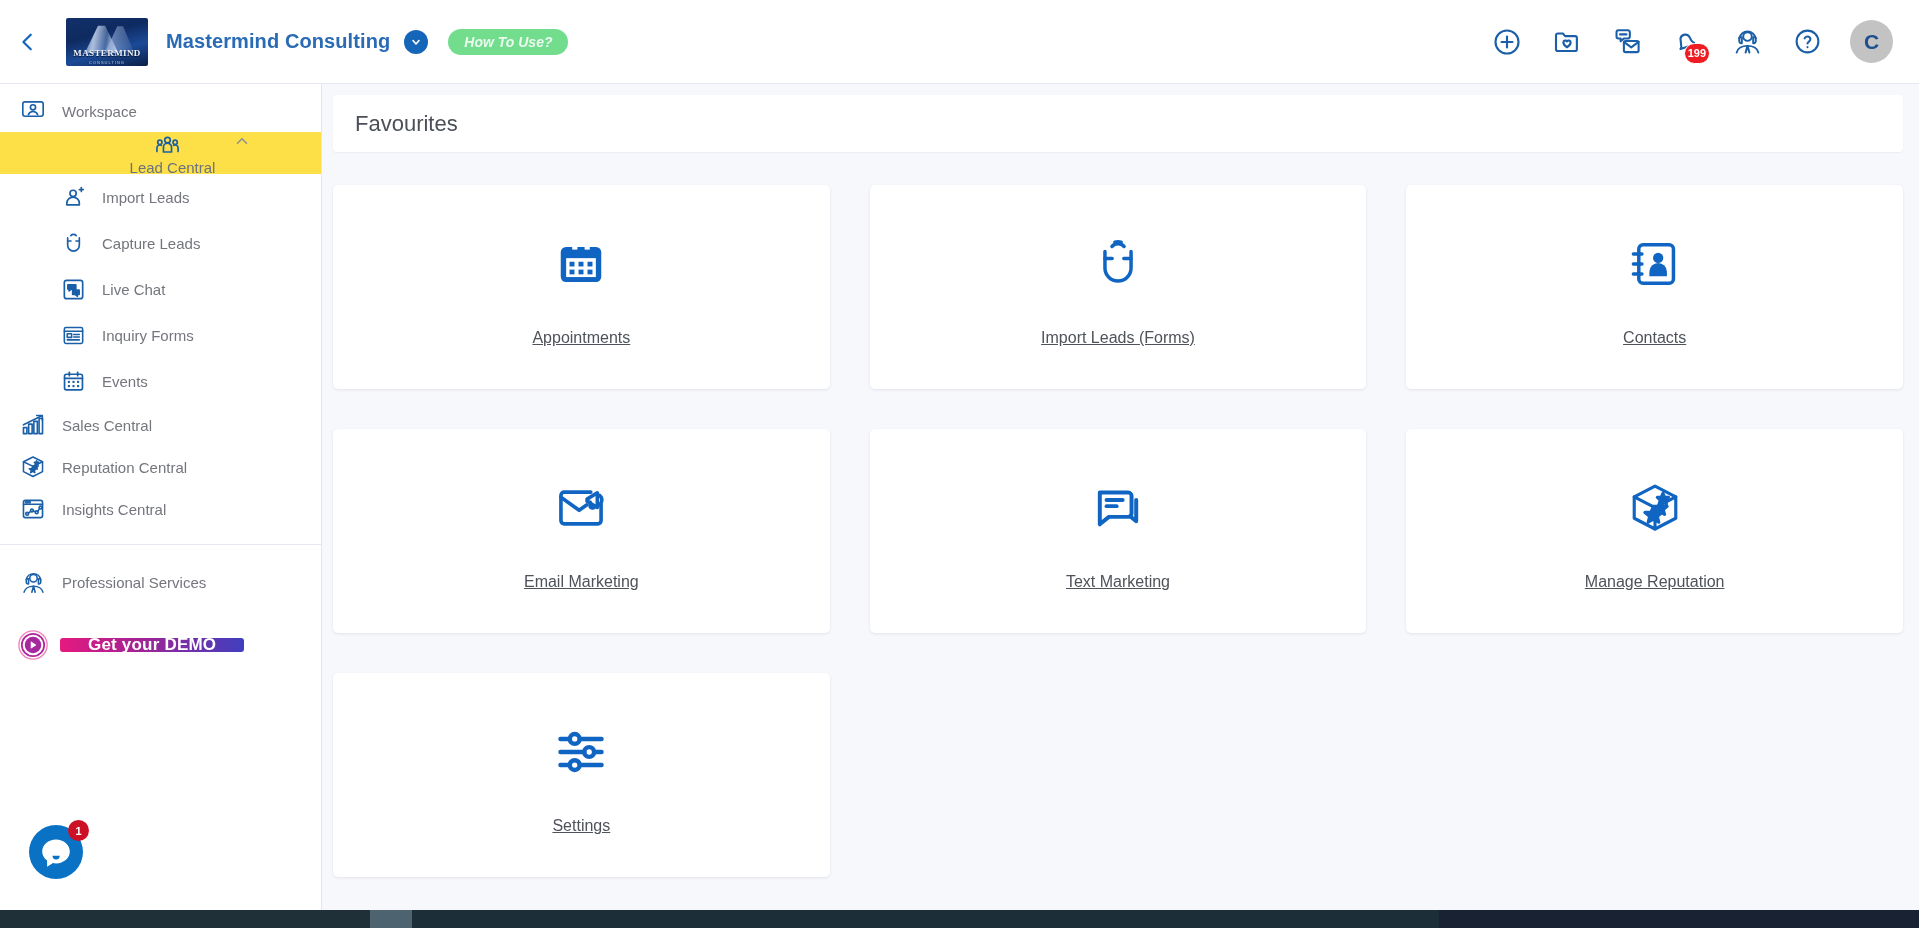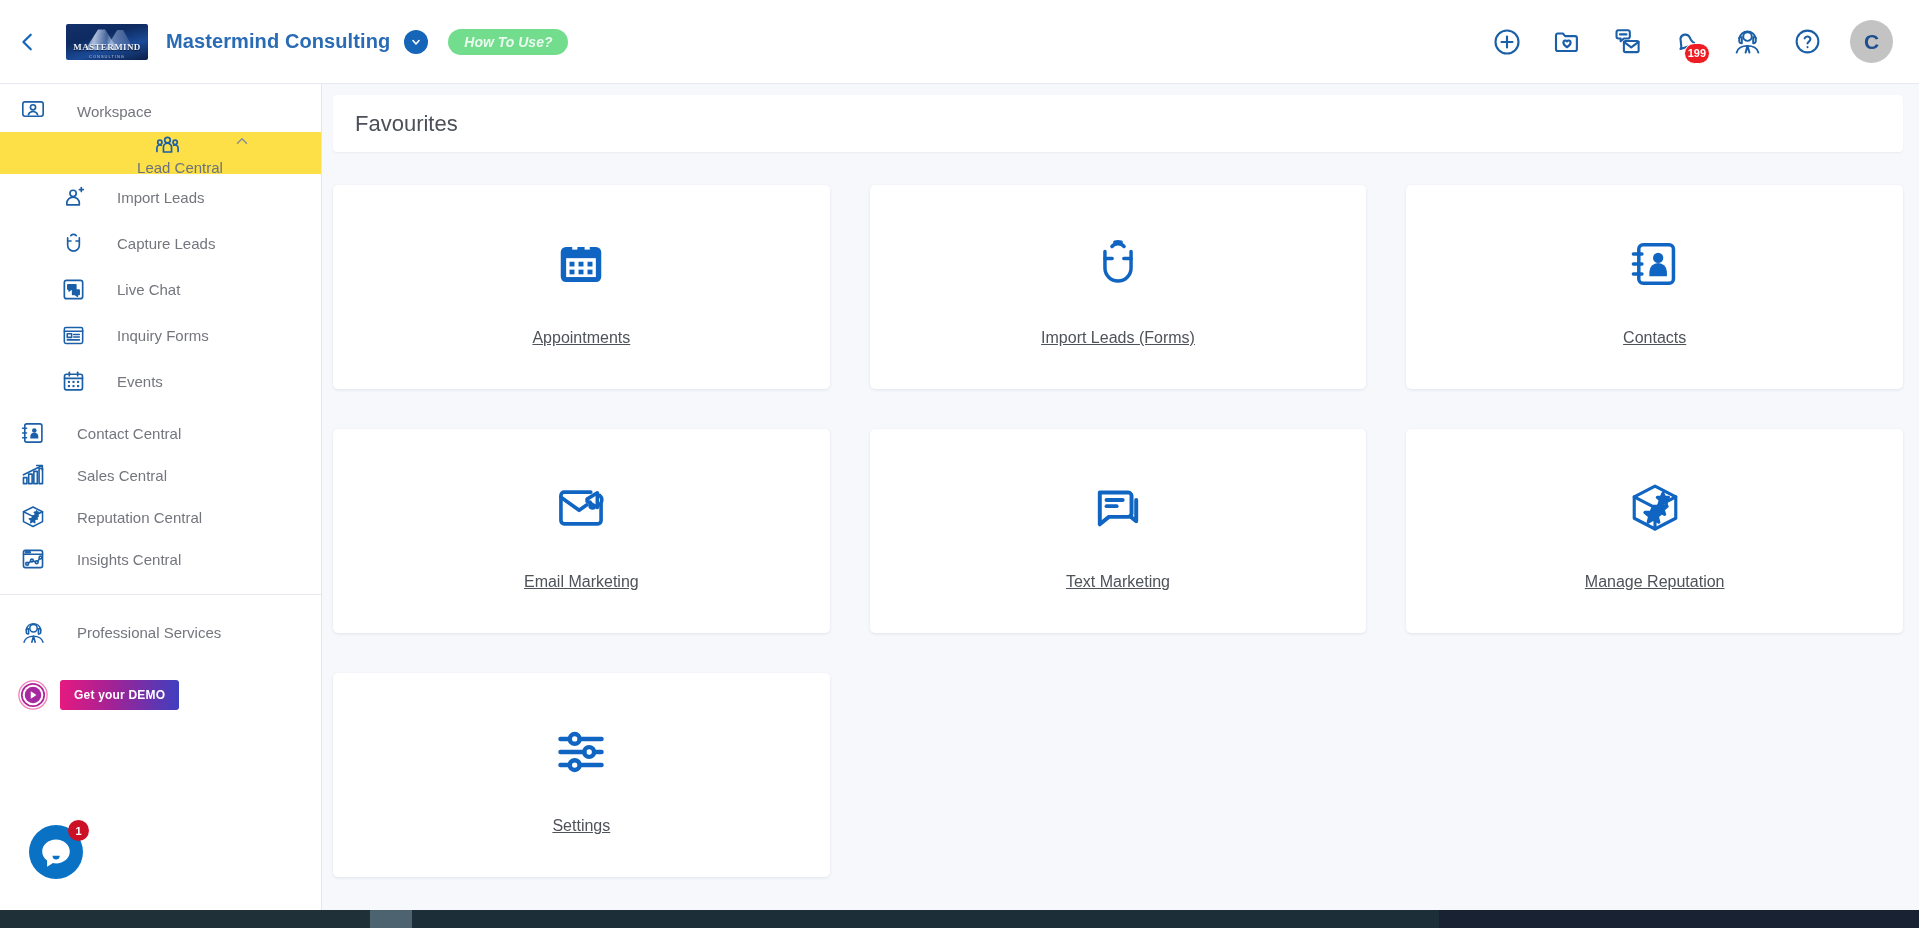--- a/index.html
+++ b/index.html
@@ -17,21 +17,21 @@
     background: #ffffff;
     display: flex; align-items: center;
     border-bottom: 1px solid #e6e9ef;
     z-index: 20;
   }
   .back-btn {
     width: 56px; height: 84px; display: flex; align-items: center; justify-content: center;
     cursor: pointer;
   }
   .logo-box {
-    width: 82px; height: 36px; margin-left: 10px;
+    width: 82px; height: 48px; margin-left: 10px;
     border-radius: 2px; overflow: hidden;
     background: linear-gradient(165deg,#12306b 0%,#0e2a60 35%,#1b4a97 65%,#0b1f47 100%);
     position: relative; flex: none;
   }
   .logo-box .beam {
     position:absolute; left:18%; top:12%; width:62%; height:62%;
     background: linear-gradient(100deg, rgba(255,255,255,.05) 0%, rgba(200,215,240,.85) 28%, rgba(120,150,200,.5) 50%, rgba(230,238,252,.9) 70%, rgba(90,120,180,.25) 100%);
     clip-path: polygon(8% 100%, 34% 8%, 48% 8%, 74% 100%);
     filter: blur(.3px);
   }
@@ -85,34 +85,34 @@
   .sidebar {
     position: absolute; top: 84px; left: 0; width: 322px; bottom: 18px;
     background: #ffffff; border-right: 1px solid #e3e6ee;
     z-index: 10;
   }
   .nav-item {
     display: flex; align-items: center; height: 42px; padding-left: 14px;
     cursor: pointer; position: relative;
   }
   .nav-item .ic { width: 38px; display: flex; align-items: center; justify-content: center; flex: none; }
-  .nav-item .lbl { margin-left: 25px; font-size: 15px; color: #74767d; white-space: nowrap; }
+  .nav-item .lbl { margin-left: 10px; font-size: 15px; color: #74767d; white-space: nowrap; }
   .nav-item.active { background: #fde047; flex-direction: column; }
   .nav-item.active .lbl { color: #6a7280; }
   .nav-item .chev { position: absolute; right: 70px; }
   .sub-item { padding-left: 54px; height: 46px; }
   .sub-item .lbl { font-size: 15px; color: #74767d; }
   .nav-divider { height: 1px; background: #e6e8ef; margin: 14px 0 0 0; }
 
   .demo-row { display: flex; align-items: center; padding-left: 14px; margin-top: 26px; }
   .demo-play { width: 38px; display: flex; align-items: center; justify-content: center; flex: none; cursor: pointer; }
   .demo-btn {
-    margin-left: 8px; height: 30px; padding: 0 14px; border-radius: 3px;
+    margin-left: 8px; height: 14px; padding: 0 28px; border-radius: 3px;
     background: linear-gradient(90deg,#e6197f 0%, #a02396 45%, #3f3fbf 100%);
-    color: #ffffff; font-size: 12px; font-weight: 700; letter-spacing: .2px;
+    color: #ffffff; font-size: 17px; font-weight: 700; letter-spacing: .2px;
     display: flex; align-items: center; cursor: pointer; white-space: nowrap;
   }
   .chat-bubble {
     position: absolute; left: 28px; bottom: 30px; width: 58px; height: 58px;
     cursor: pointer;
   }
   .chat-badge {
     position: absolute; right: -3px; top: -2px; width: 21px; height: 21px;
     border-radius: 50%; background: #cc1026; color: #fff;
     font-size: 11px; font-weight: 700;
@@ -335,33 +335,20 @@
           <rect x="11" y="11.4" width="2" height="2" fill="#1a5fa8" stroke="none"></rect>
           <rect x="15.4" y="11.4" width="2" height="2" fill="#1a5fa8" stroke="none"></rect>
           <rect x="6.6" y="15.4" width="2" height="2" fill="#1a5fa8" stroke="none"></rect>
           <rect x="11" y="15.4" width="2" height="2" fill="#1a5fa8" stroke="none"></rect>
           <rect x="15.4" y="15.4" width="2" height="2" fill="#1a5fa8" stroke="none"></rect>
         </svg>
       </span>
       <span class="lbl">Events</span>
     </div>
 
-    <div class="nav-item" style="margin-top:8px;">
-      <span class="ic">
-        <svg width="26" height="26" viewBox="0 0 24 24" fill="none" stroke="#1a5fa8" stroke-width="1.5" stroke-linecap="round" stroke-linejoin="round">
-          <rect x="4.4" y="3.6" width="15.8" height="16.8" rx="1.8"></rect>
-          <line x1="2.4" y1="7.6" x2="6" y2="7.6"></line>
-          <line x1="2.4" y1="12" x2="6" y2="12"></line>
-          <line x1="2.4" y1="16.4" x2="6" y2="16.4"></line>
-          <circle cx="13.2" cy="9.6" r="2.1" fill="#1a5fa8" stroke="none"></circle>
-          <path d="M9.5 17v-1.5a3.7 3.7 0 0 1 7.4 0V17z" fill="#1a5fa8" stroke="none"></path>
-        </svg>
-      </span>
-      <span class="lbl">Contact Central</span>
-    </div>
 
 
     <div class="nav-item">
       <span class="ic">
         <svg width="26" height="26" viewBox="0 0 24 24" fill="none" stroke="#1a5fa8" stroke-width="1.5" stroke-linecap="round" stroke-linejoin="round">
           <rect x="3.2" y="14.4" width="3.2" height="5.6"></rect>
           <rect x="8" y="11.2" width="3.2" height="8.8"></rect>
           <rect x="12.8" y="8.6" width="3.2" height="11.4"></rect>
           <rect x="17.6" y="6" width="3.2" height="14"></rect>
           <polyline points="3.2 11.8 20.2 3.4"></polyline>

